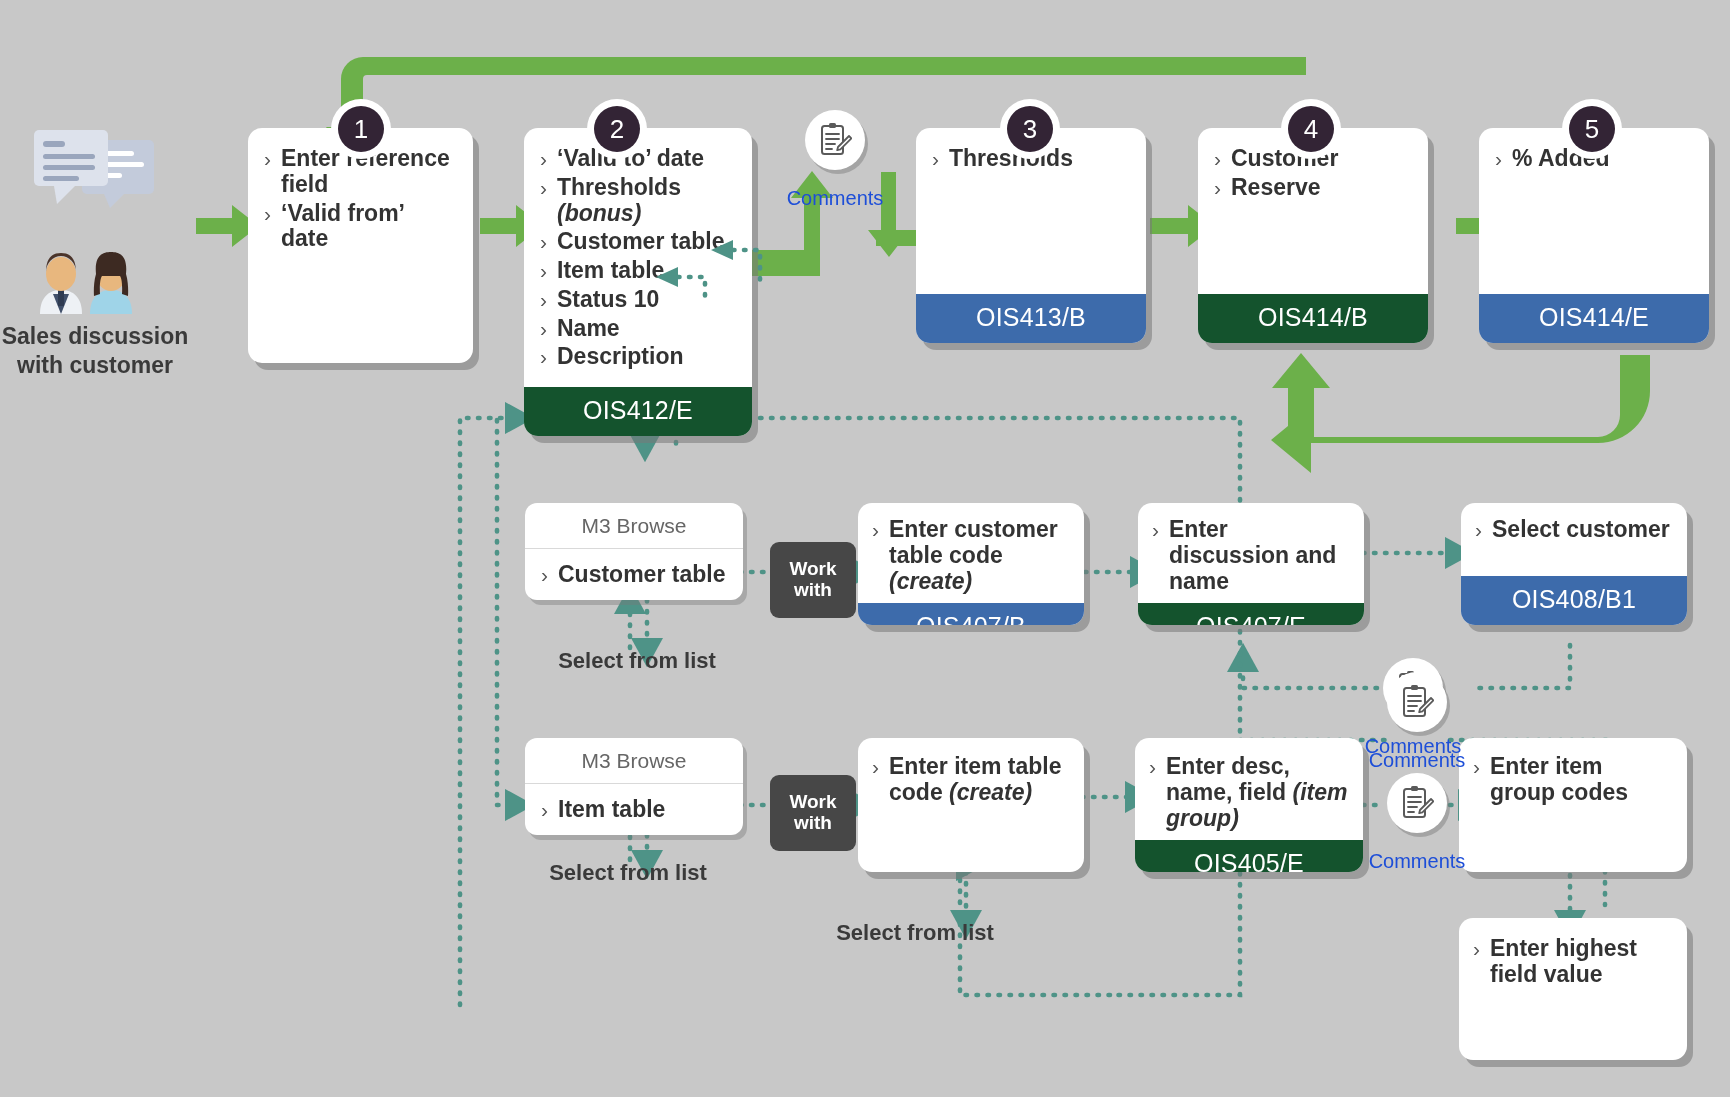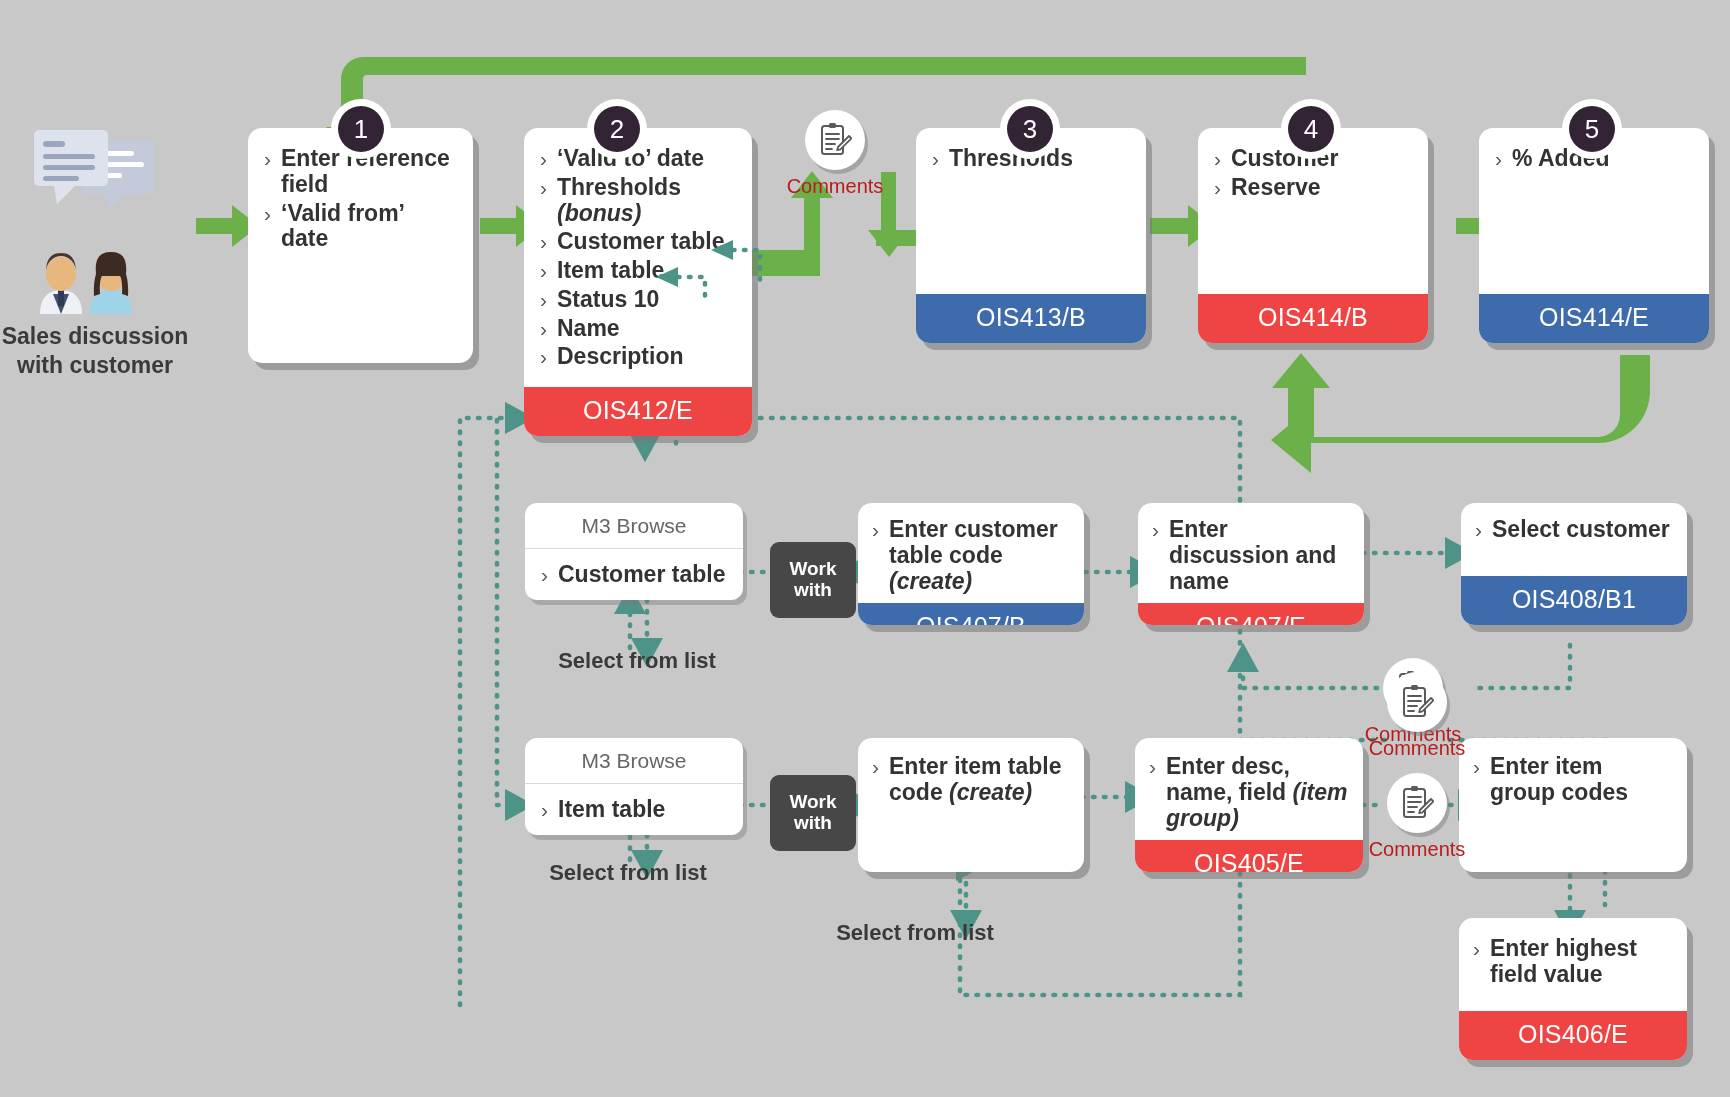--- a/index.html
+++ b/index.html
@@ -11,21 +11,21 @@
   svg.wires.over{z-index:6;}
 
   
   .card{position:absolute;background:#fff;border-radius:14px;z-index:4;
         box-shadow:6px 7px 0 rgba(120,120,120,.55);overflow:hidden;
         display:flex;flex-direction:column;}
   .card .body{flex:1;padding:18px 16px 10px 16px;}
   .card .foot{color:#fff;font-size:25px;text-align:center;padding:9px 0 11px;
               letter-spacing:.2px;}
   .foot.dark{background:#3d6bab;}
-  .foot.light{background:#ef4444;}
+  .foot.light{background:#14532d;}
 
   ul.items{list-style:none;margin:0;padding:0;}
   ul.items li{display:flex;align-items:flex-start;font-size:23px;font-weight:bold;
               color:#333;line-height:1.12;margin-bottom:3px;}
   ul.items li .chev{color:#555;font-weight:normal;font-size:21px;
                     margin-right:10px;line-height:1.2;flex:0 0 auto;}
   ul.items li .txt{flex:1;}
   ul.items li .txt em{font-style:italic;font-weight:bold;}
 
   
@@ -45,21 +45,21 @@
   .chip{position:absolute;background:#474747;color:#fff;border-radius:9px;
         font-size:19px;font-weight:bold;line-height:1.08;text-align:center;
         display:flex;align-items:center;justify-content:center;z-index:5;
         padding:8px 10px;}
 
   
   .comments{position:absolute;z-index:7;text-align:center;width:120px;}
   .comments .disc{width:60px;height:60px;border-radius:50%;background:#fff;
                   margin:0 auto;display:flex;align-items:center;justify-content:center;
                   box-shadow:3px 4px 0 rgba(120,120,120,.45);}
-  .comments .lbl{font-size:20px;color:#b91c1c;margin-top:5px;}
+  .comments .lbl{font-size:20px;color:#1d4ed8;margin-top:17px;}
 
   
   .flabel{position:absolute;font-size:22px;font-weight:bold;color:#3a3a3a;z-index:5;
           text-align:center;}
 
   
   .persona{position:absolute;z-index:5;text-align:center;width:200px;}
   .persona .cap{font-size:23px;font-weight:bold;color:#3a3a3a;line-height:1.25;}
 </style>
 </head>
@@ -457,21 +457,20 @@
 
   <div class="card" style="left:1459px;top:918px;width:228px;height:142px;">
     <div class="body" style="padding:18px 14px 6px 14px;">
       <ul class="items">
         <li>
           <span class="chev">›</span>
           <span class="txt">Enter highest field value</span>
           </li>
       </ul>
     </div>
-    <div class="foot light">OIS406/E</div>
   </div>
 
   <svg class="wires over" viewBox="0 0 1730 1097">
     <g fill="#4e9387">
       <path d="M733,240 l-22,10 l22,10 z"></path>
       <path d="M678,267 l-22,10 l22,10 z"></path>
     </g>
     <g fill="none" stroke="#4e9387" stroke-width="4.6" stroke-linecap="round" stroke-dasharray="1.5 9.5">
       <path d="M733,250 L760,250 L760,280"></path>
       <path d="M678,277 L705,277 L705,300"></path>

